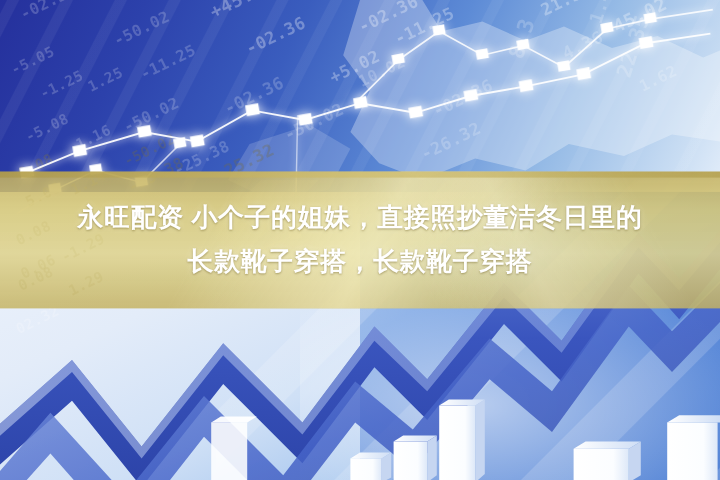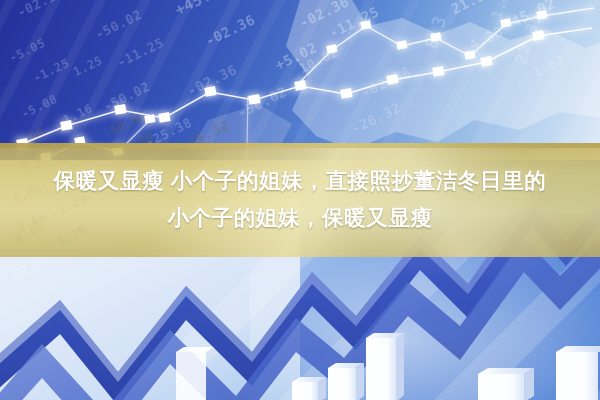--- a/index.html
+++ b/index.html
@@ -308,17 +308,17 @@
       <rect x="176" y="352" width="30" height="50" fill="rgba(255,255,255,0.88)"></rect>
       <polygon points="176,352 184,347 214,347 206,352" fill="rgba(255,255,255,0.95)"></polygon>
     </g>
   </svg>
 
   <div id="goldBand"></div>
   <div id="goldShine"></div>
   <div id="goldTop"></div>
 
   <div id="headline">
-    <div class="hl-line">保暖又显瘦 小个子的姐妹，直接照抄董洁冬日里的</div>
-    <div class="hl-line">小个子的姐妹，保暖又显瘦</div>
+    <div class="hl-line">永旺配资 小个子的姐妹，直接照抄董洁冬日里的</div>
+    <div class="hl-line">长款靴子穿搭，长款靴子穿搭</div>
   </div>
 
 </div>
 
 </body></html>

